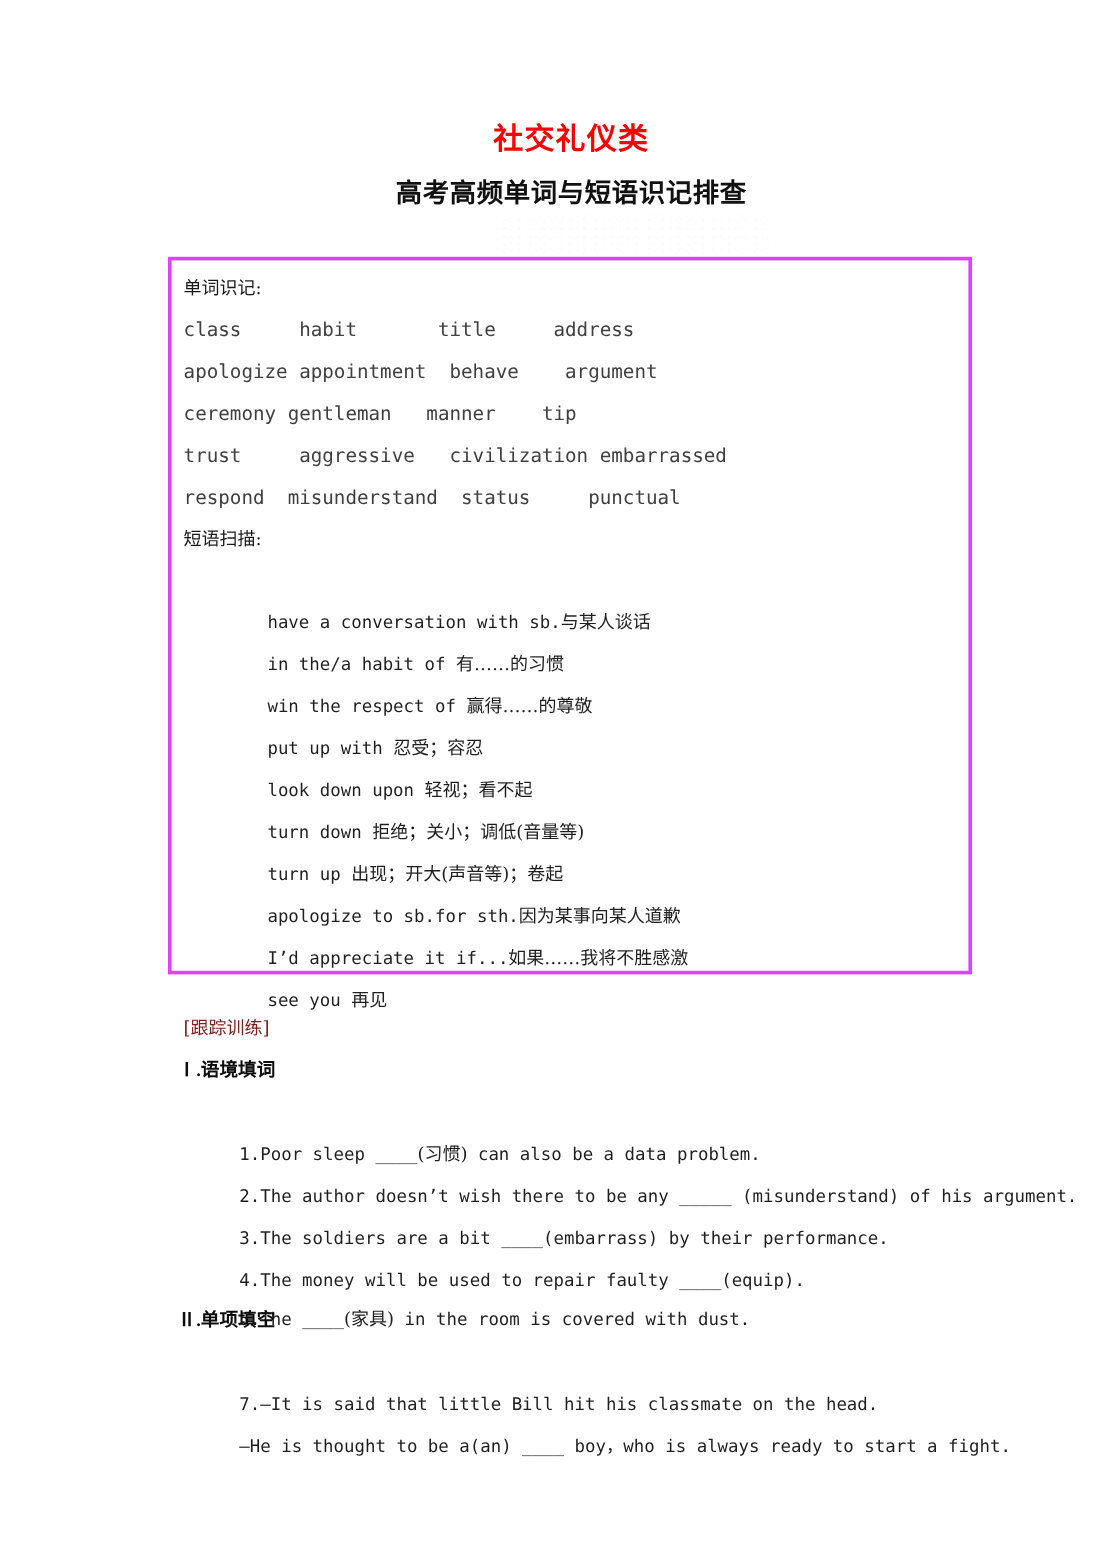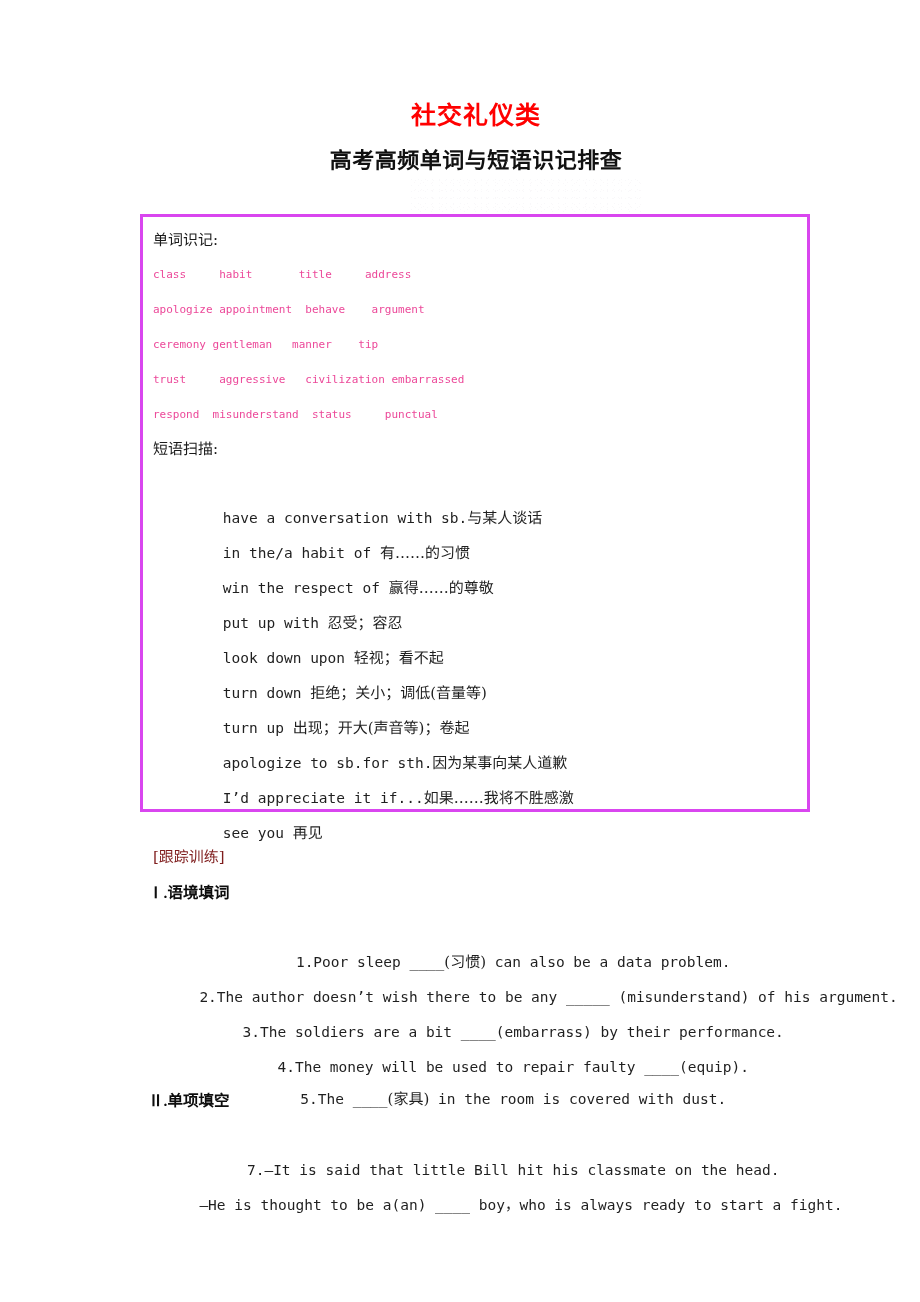--- a/index.html
+++ b/index.html
@@ -93,22 +93,22 @@
     font-family: "DejaVu Serif", "Liberation Serif", serif;
     font-size: 15px;
     color: #1a1a1a;
     line-height: 34px;
     height: 34px;
     white-space: nowrap;
   }
 
   .word-row {
     font-family: "DejaVu Sans Mono", "Liberation Mono", monospace;
-    font-size: 11px;
-    color: #ec4899;
+    font-size: 16px;
+    color: #404040;
     line-height: 35px;
     height: 35px;
     white-space: pre;
   }
 
   .phrase-row {
     font-family: "DejaVu Sans Mono", "Liberation Mono", monospace;
     font-size: 14.5px;
     color: #1f1f1f;
     line-height: 35px;
@@ -146,21 +146,20 @@
     margin-left: 1px;
     white-space: nowrap;
   }
   .ex-item {
     font-family: "DejaVu Sans Mono", "Liberation Mono", monospace;
     font-size: 14.5px;
     color: #1f1f1f;
     line-height: 35px;
     height: 35px;
     white-space: pre;
-    text-align: center;
   }
   .ex-item .cn {
     font-family: "DejaVu Serif", "Liberation Serif", serif;
     font-size: 15px;
   }
   .ex-item.tight { height: 33px; line-height: 33px; }
 </style>
 </head>
 <body>
 

